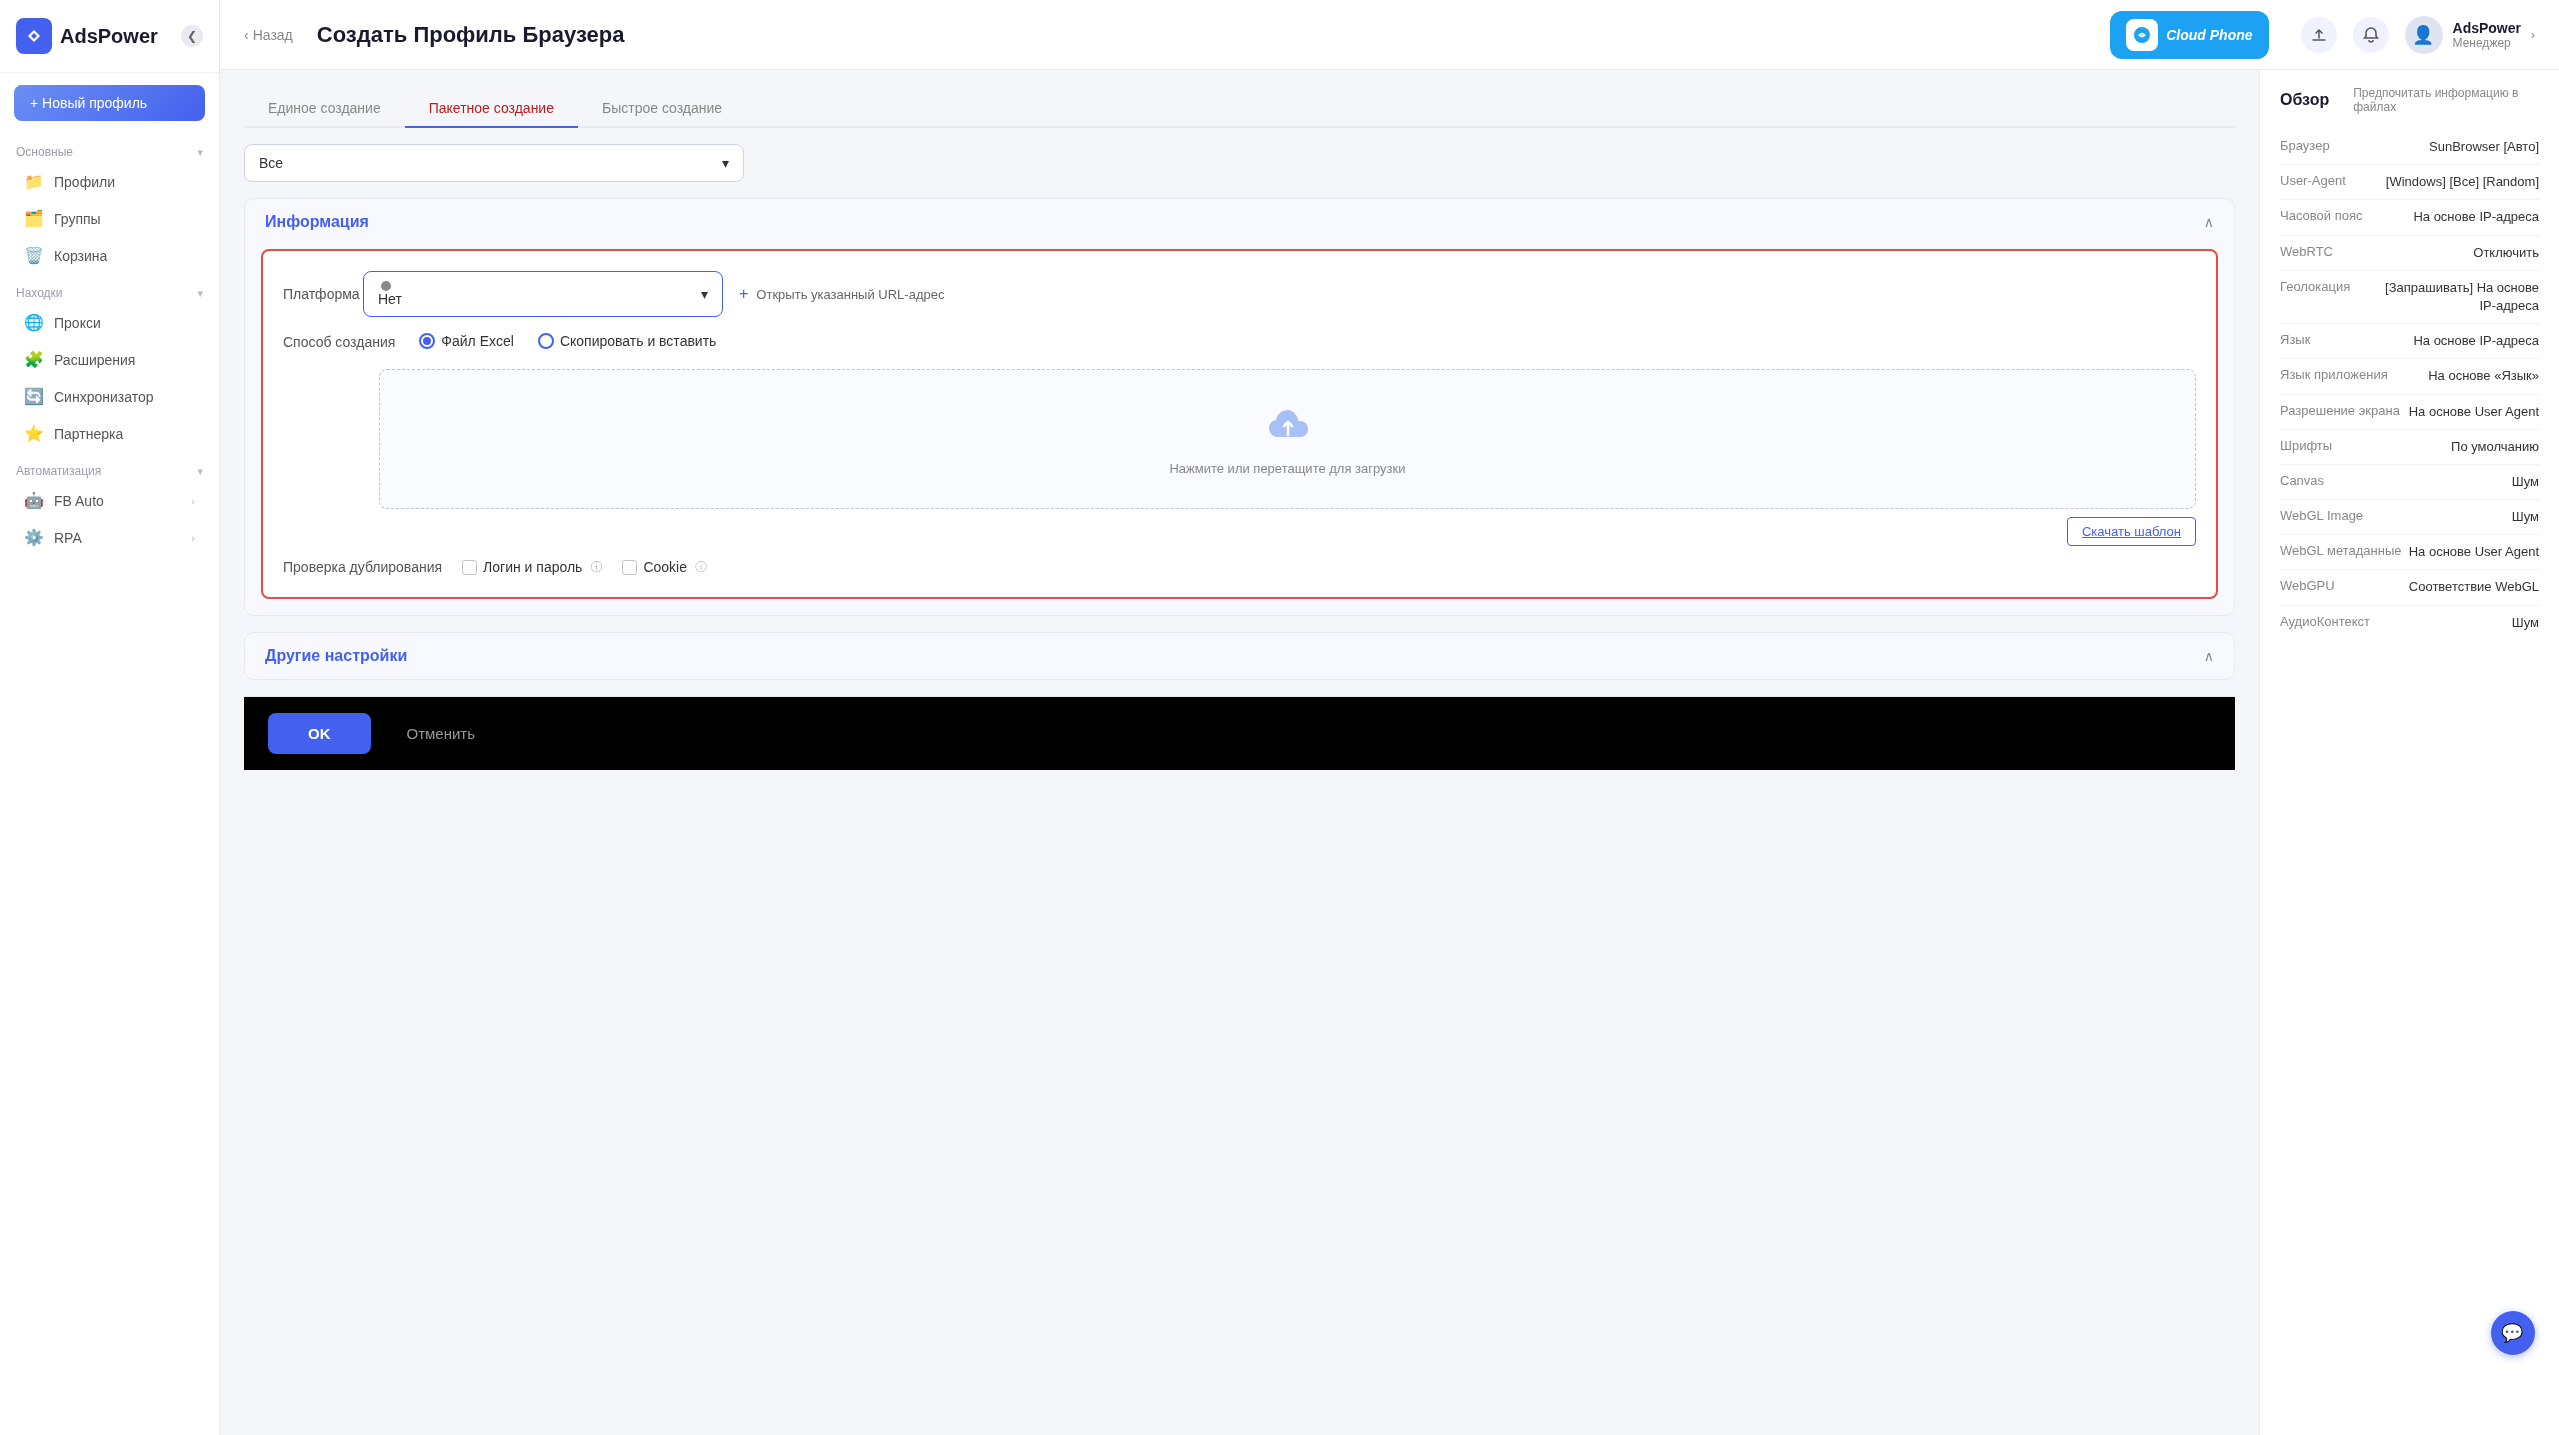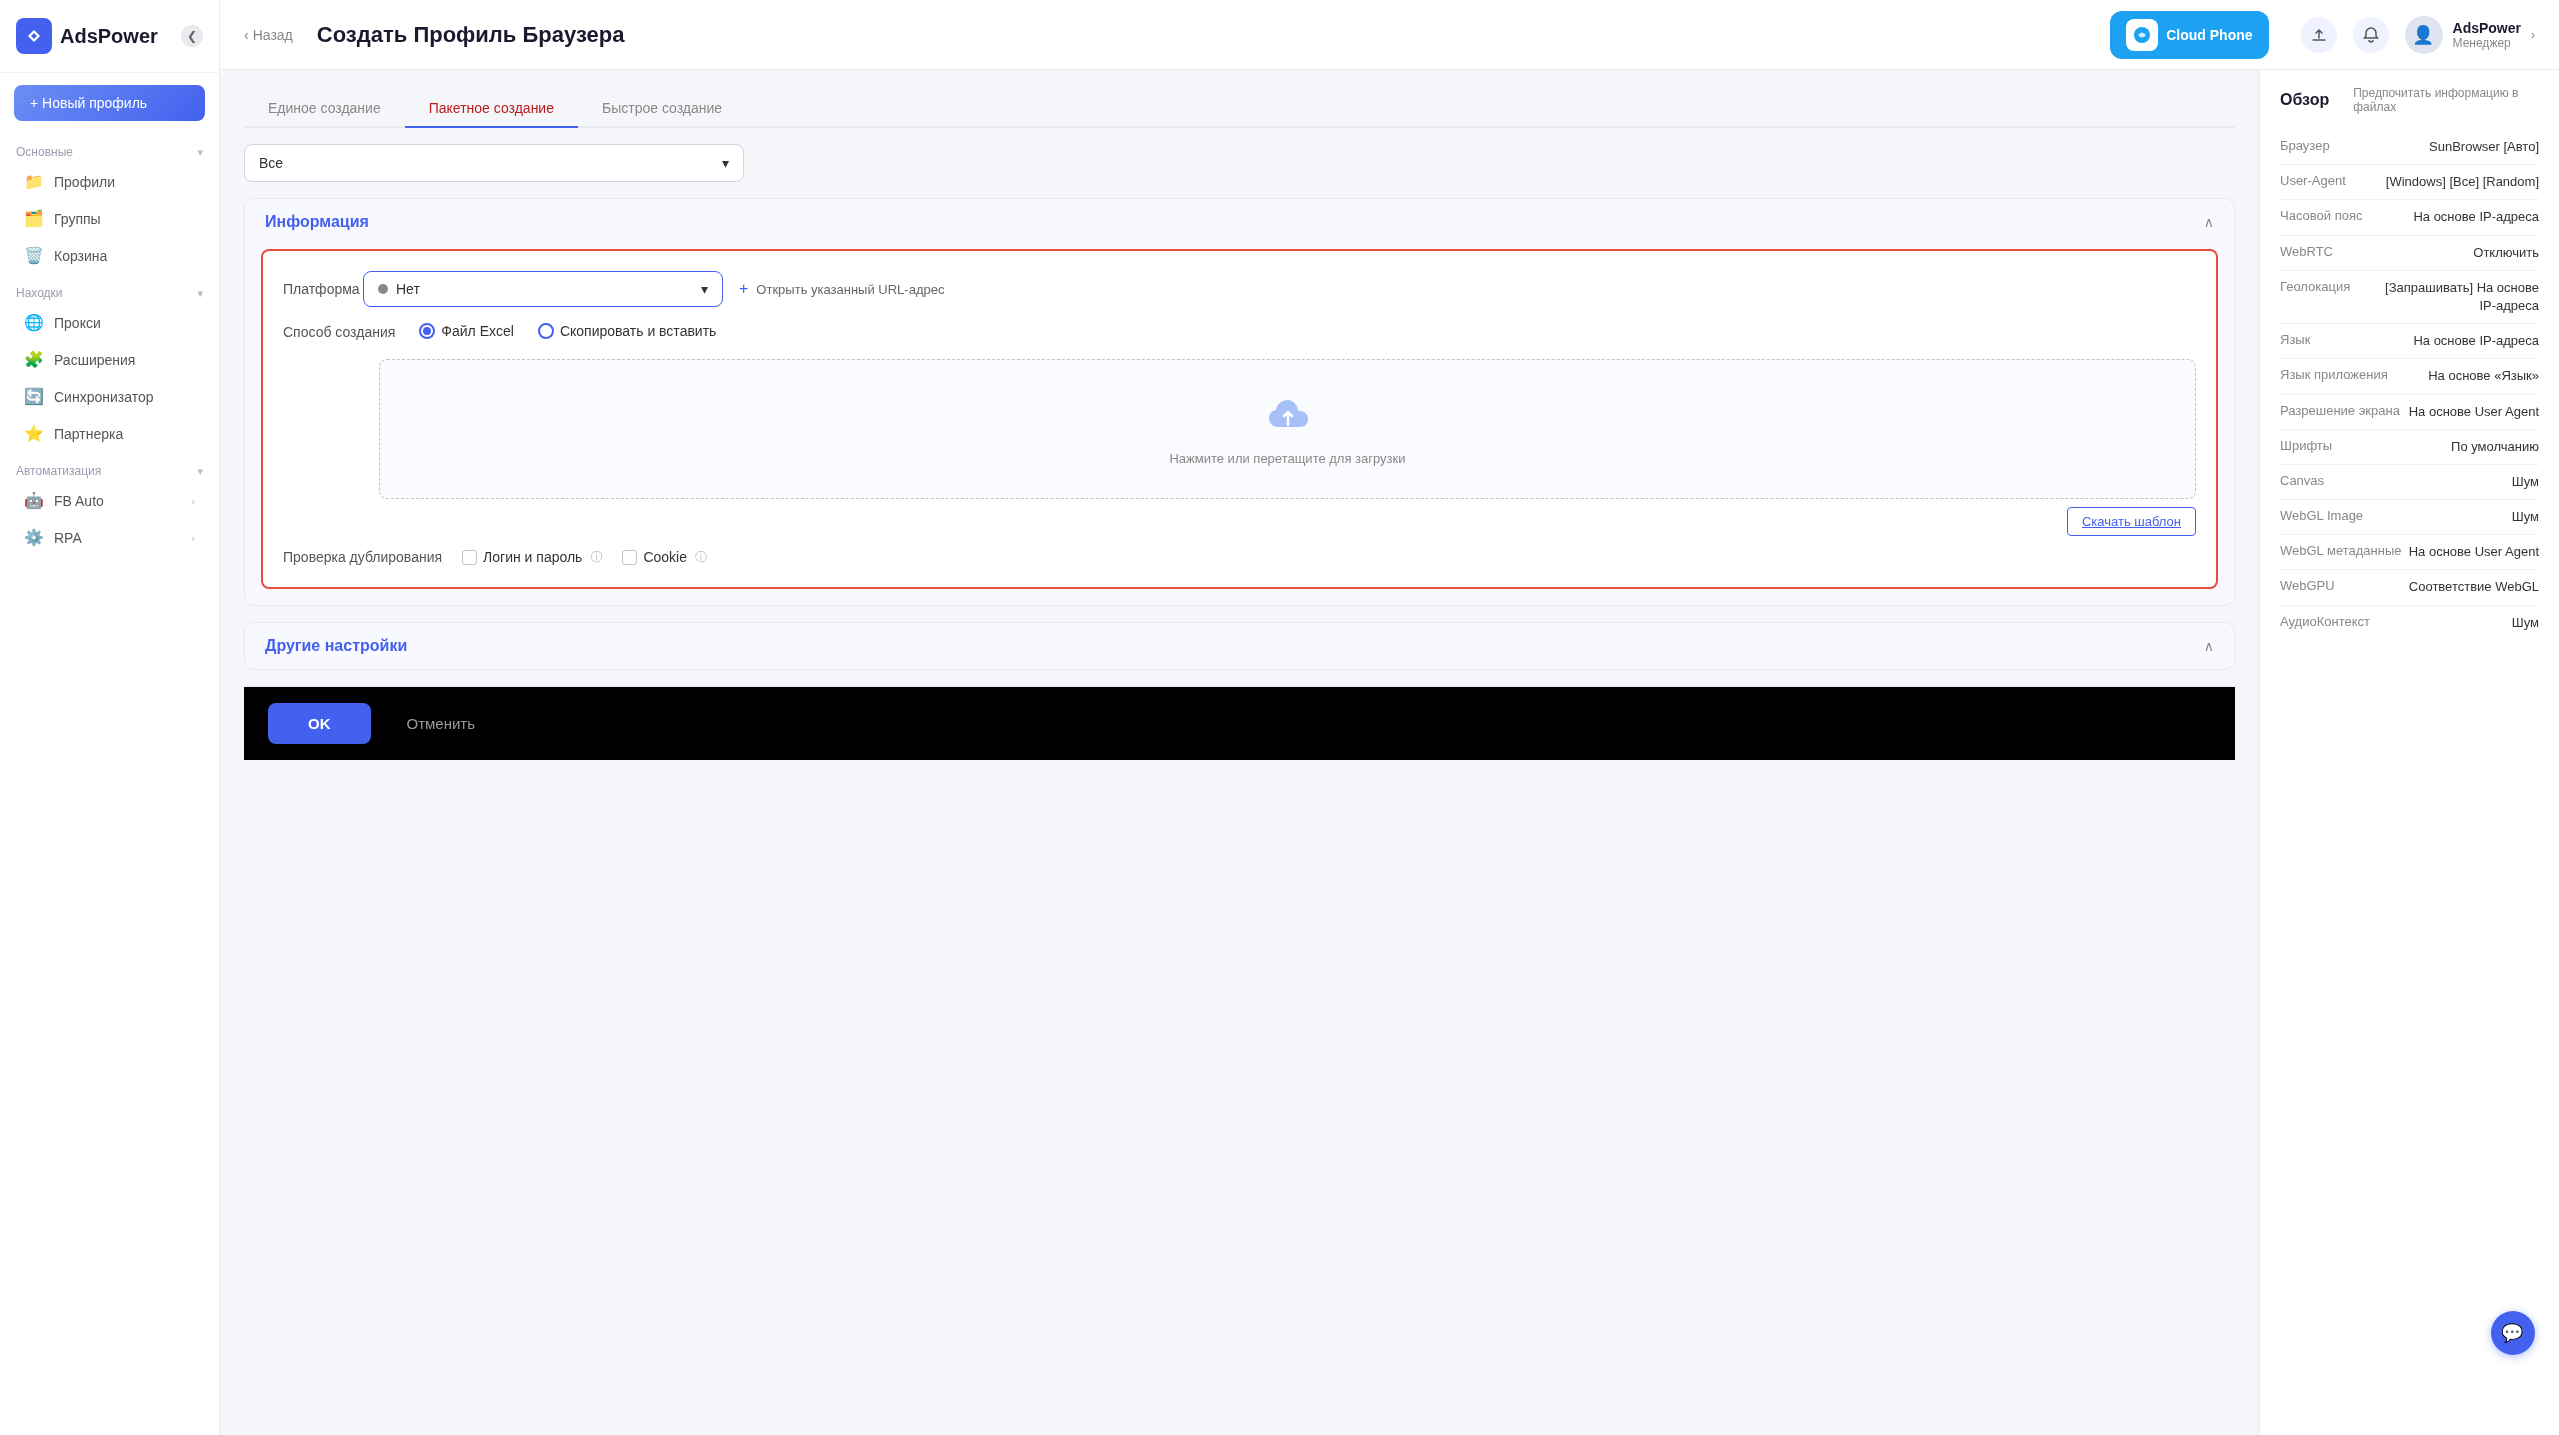--- a/index.html
+++ b/index.html
@@ -22,21 +22,21 @@
     .sidebar-bottom .stat { margin-top: 4px; display: flex; justify-content: space-between; }
 
     
     .main { flex: 1; display: flex; flex-direction: column; overflow: hidden; }
 
     
     .header { background: #fff; border-bottom: 1px solid #e8eaf0; padding: 0 24px; display: flex; align-items: center; height: 70px; gap: 16px; }
     .header-back { display: flex; align-items: center; gap: 4px; color: #888; cursor: pointer; font-size: 14px; }
     .header-title { font-size: 22px; font-weight: 700; color: #1a1a2e; margin-left: 8px; }
     .header-spacer { flex: 1; }
-    .cloud-phone-btn { background: #1da1f2; border-radius: 12px; padding: 8px 16px; display: flex; align-items: center; gap: 8px; cursor: pointer; color: white; font-weight: 600; font-size: 14px; }
+    .cloud-phone-btn { background: #1da1f2; border-radius: 12px; padding: 8px 16px; display: flex; align-items: center; gap: 8px; cursor: pointer; color: white; font-weight: 600; font-size: 14px; font-style: italic; }
     .cloud-phone-icon { width: 32px; height: 32px; background: white; border-radius: 8px; display: flex; align-items: center; justify-content: center; }
     .header-icons { display: flex; align-items: center; gap: 16px; margin-left: 16px; }
     .header-icon-btn { width: 36px; height: 36px; border-radius: 50%; background: #f0f3ff; display: flex; align-items: center; justify-content: center; cursor: pointer; color: #666; font-size: 16px; }
     .user-info { display: flex; align-items: center; gap: 10px; cursor: pointer; }
     .user-avatar { width: 38px; height: 38px; border-radius: 50%; background: #e0e4f0; display: flex; align-items: center; justify-content: center; font-size: 18px; }
     .user-name { font-weight: 600; font-size: 14px; color: #1a1a2e; }
     .user-role { font-size: 12px; color: #888; }
     .header-chevron { color: #888; font-size: 12px; }
 
     
@@ -254,21 +254,21 @@
         <div class="section-header">
           <span class="section-title">Информация</span>
           <span class="section-chevron">∧</span>
         </div>
 
         <div class="inner-card">
 
           <div class="form-row">
             <span class="form-label">Платформа</span>
             <div class="platform-select">
-              <div style="display:flex;align-items:center;">
+              <div style="display:flex;align-items:center;flex-direction:column;">
                 <div class="platform-dot"></div>
                 <span>Нет</span>
               </div>
               <span>▾</span>
             </div>
             <div class="url-link">
               <span class="plus">+</span>
               <span>Открыть указанный URL-адрес</span>
             </div>
           </div>

